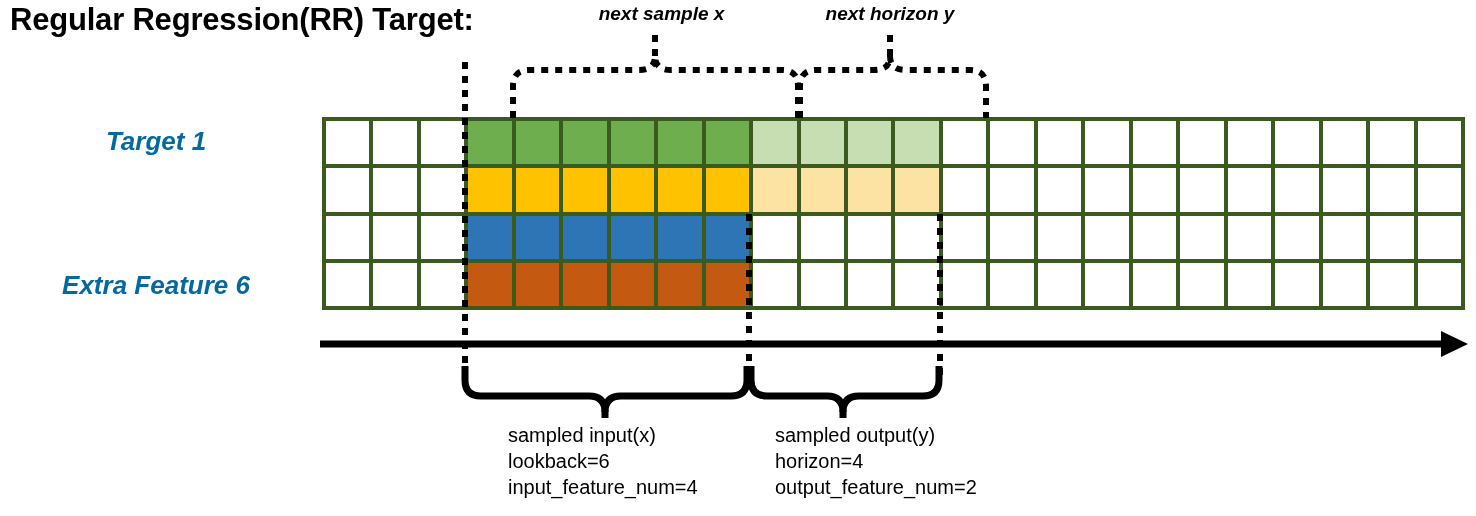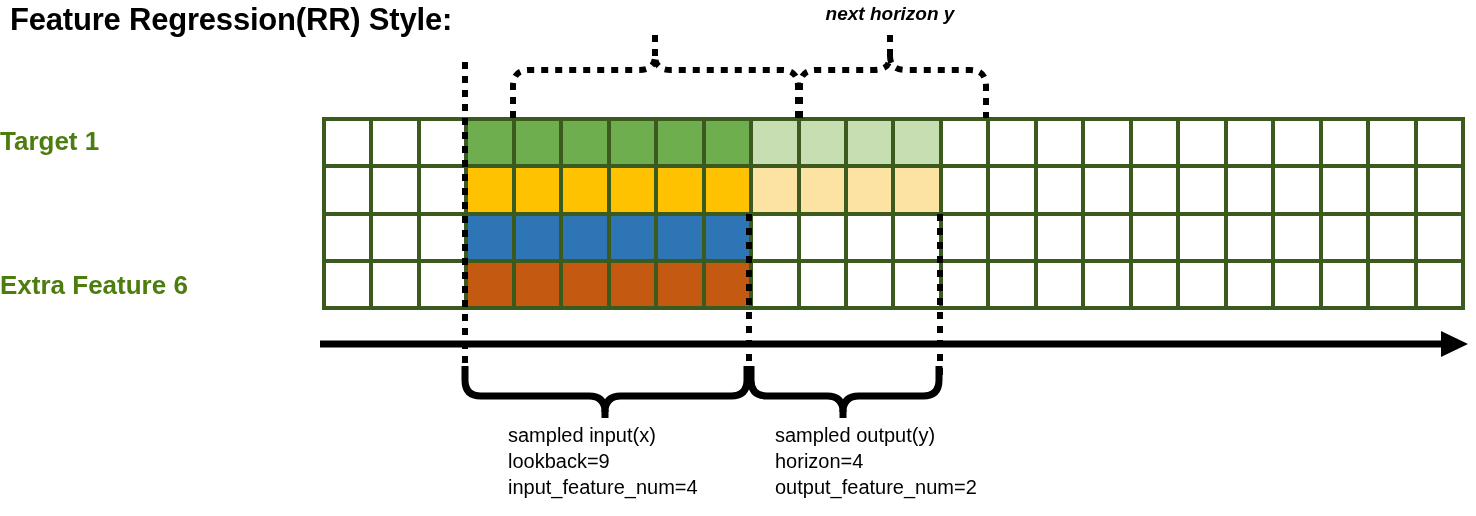--- a/index.html
+++ b/index.html
@@ -44,26 +44,27 @@
   .row-label-box {
     position: absolute;
     left: 0;
     width: 312px;
     height: 48px;
     line-height: 48px;
   }
   .row-label-box > span {
     display: block;
     width: 100%;
-    text-align: left;
+    text-align: center;
     font-size: 26px;
     font-weight: 700;
-    color: #4d7c0f;
+    color: #0369a1;
     line-height: 48px;
     white-space: nowrap;
+    font-style: italic;
   }
 
   #time-label {
     position: absolute;
     left: 0;
     width: 312px;
     top: 323px;
     height: 42px;
     line-height: 42px;
     text-align: right;
@@ -111,22 +112,23 @@
     white-space: pre;
   }
   #cap-input  { left: 508px; top: 422px; }
   #cap-output { left: 775px; top: 422px; }
 </style>
 </head>
 <body>
 
 <div id="stage">
 
-  <div class="page-title">Feature Regression(RR) Style:</div>
-
+  <div class="page-title">Regular Regression(RR) Target:</div>
+
+  <div class="top-label" id="lbl-next-x">next sample x</div>
   <div class="top-label" id="lbl-next-y">next horizon y</div>
 
   <div class="row-label-box" style="top:117px">
     <span>Target 1</span>
   </div>
   <div class="row-label-box" style="top:261px">
     <span>Extra Feature 6</span>
   </div>
 
 
@@ -289,19 +291,19 @@
                Q 843 396 843 412
                Q 843 396 859 396
                L 923 396
                Q 939 396 939 380
                L 939 366"></path>
       <line x1="843" y1="410" x2="843" y2="418"></line>
     </g>
   </svg>
 
   <div class="caption-block" id="cap-input">sampled input(x)
-lookback=9
+lookback=6
 input_feature_num=4</div>
   <div class="caption-block" id="cap-output">sampled output(y)
 horizon=4
 output_feature_num=2</div>
 
 </div>
 
 </body></html>

